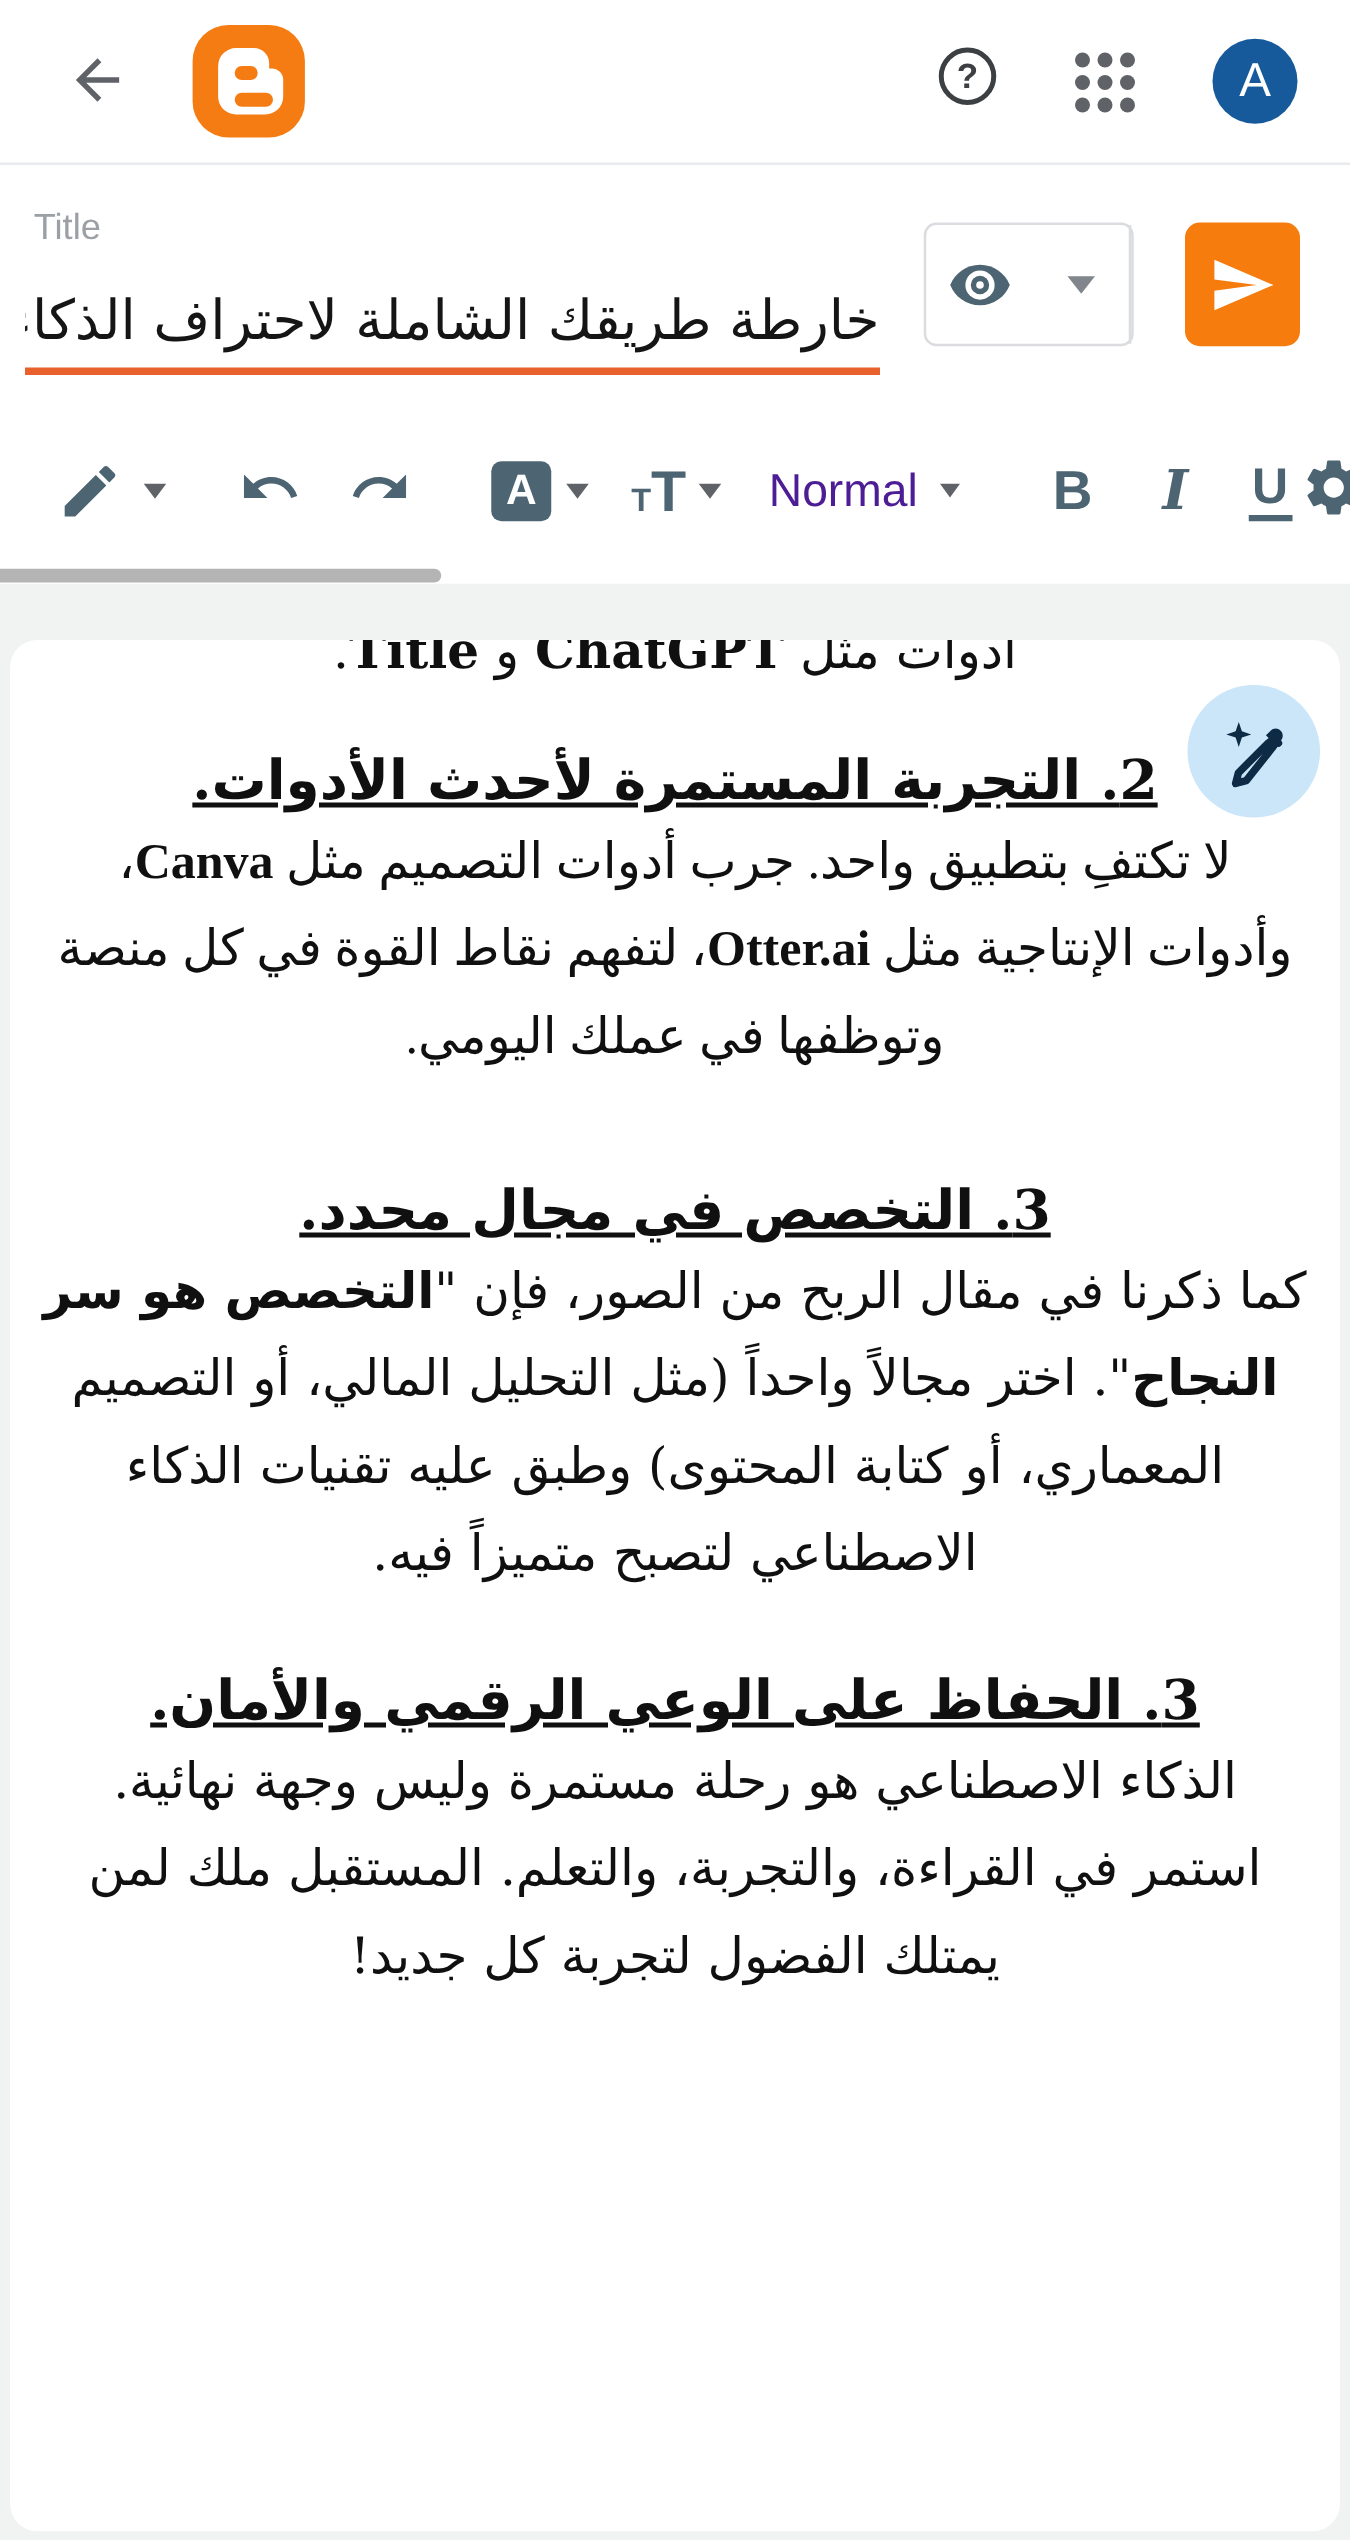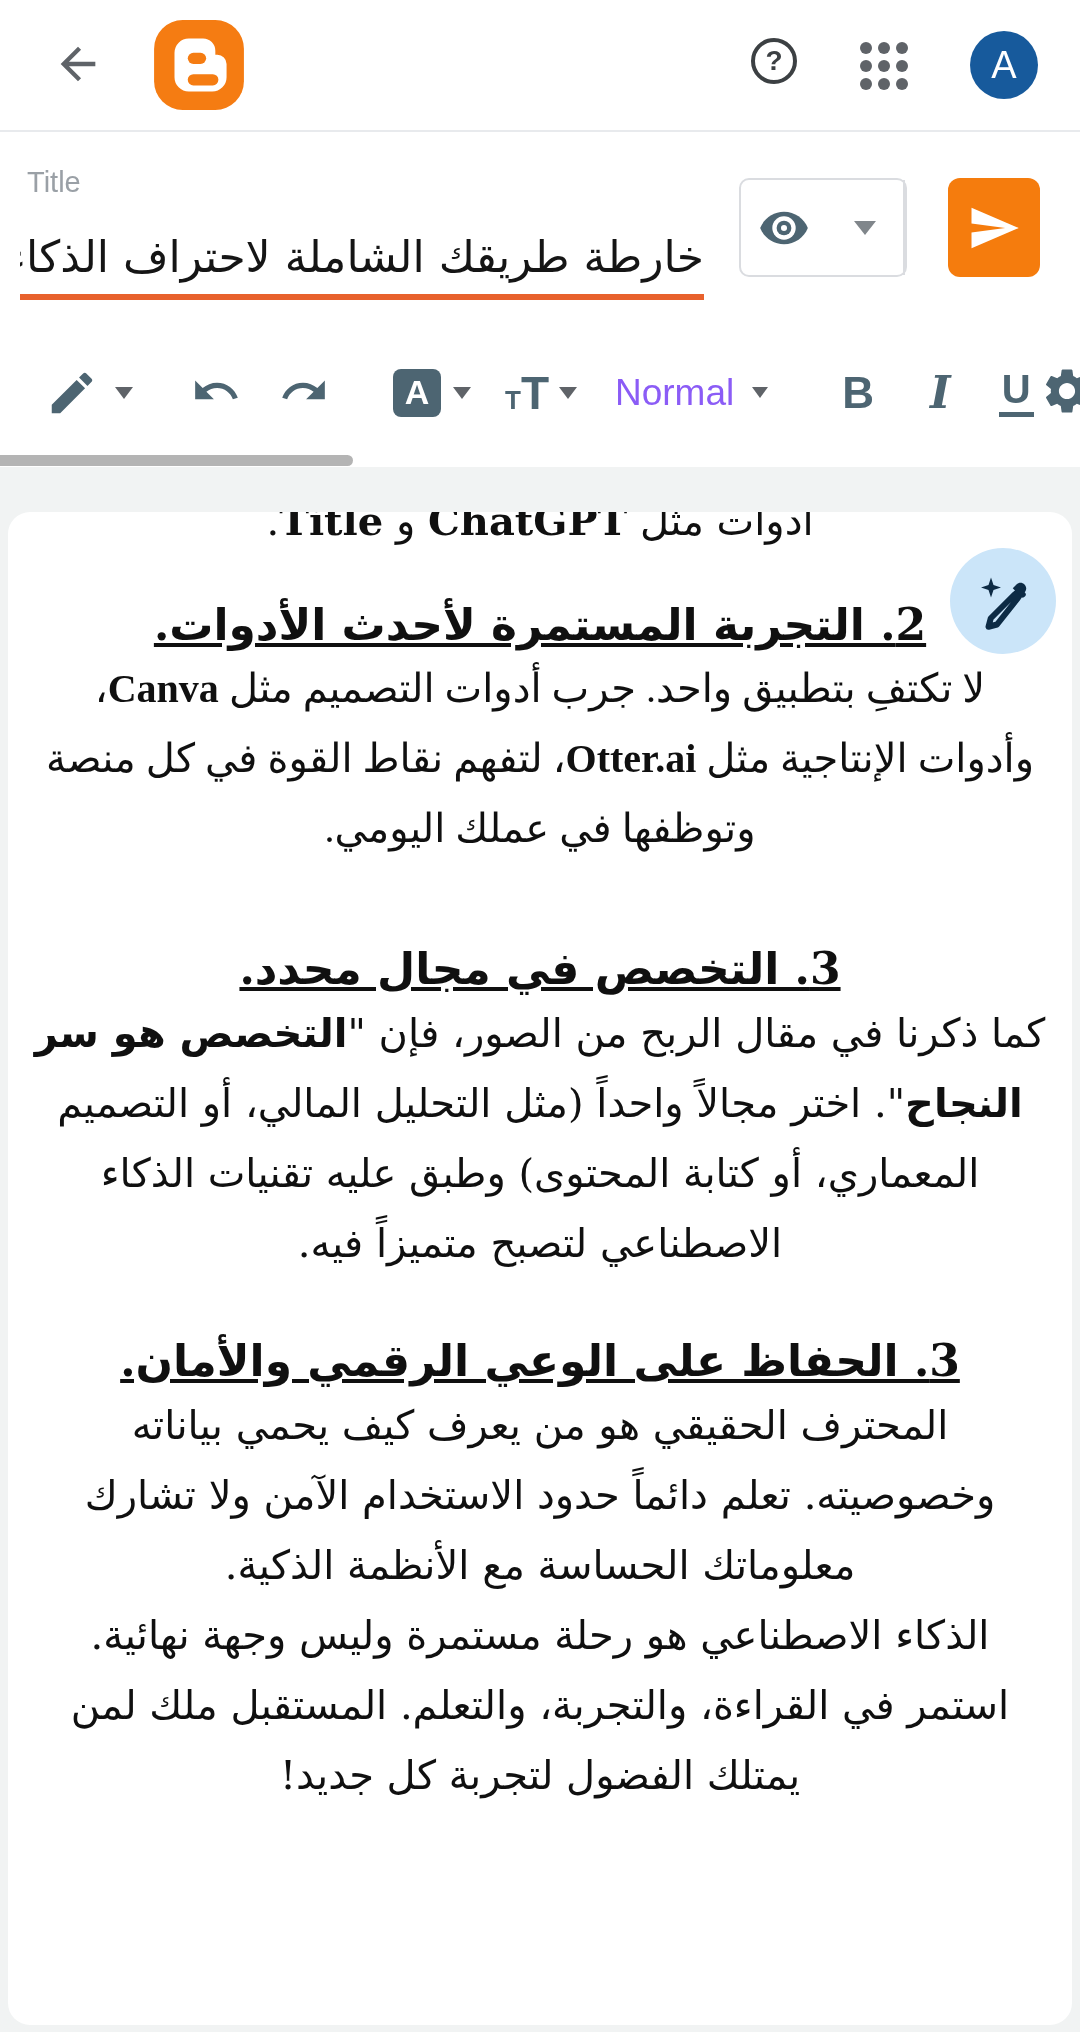--- a/index.html
+++ b/index.html
@@ -32,21 +32,21 @@
     display:flex;align-items:center;justify-content:center;}
   
   .toolbar{position:absolute;left:0;top:330px;width:1080px;height:125px;background:#fff;display:flex;align-items:center;}
   .tb-caret{width:0;height:0;border-left:9px solid transparent;border-right:9px solid transparent;border-top:12px solid #5f6368;}
   .tb-div{width:2px;height:58px;background:#dadce0;}
   .abox{width:48px;height:48px;background:#4d6572;border-radius:8px;color:#fff;display:flex;align-items:center;justify-content:center;
     font-size:34px;font-weight:bold;}
   .tt{display:flex;align-items:baseline;font-weight:bold;color:#4d6572;line-height:1;}
   .tt .t-sm{font-size:26px;}
   .tt .t-lg{font-size:46px;}
-  .style-label{font-size:37px;color:#8b5cf6;}
+  .style-label{font-size:37px;color:#4c1d95;}
   .b-ic{font-size:44px;font-weight:bold;color:#4d6572;line-height:1;}
   .i-ic{font-size:44px;font-weight:bold;font-style:italic;color:#4d6572;font-family:"DejaVu Serif",serif;line-height:1;}
   .u-ic{font-size:40px;font-weight:bold;color:#4d6572;line-height:1;border-bottom:5px solid #4d6572;padding:0 3px 3px;}
   
   .hscroll{position:absolute;left:0;top:455px;width:353px;height:11px;background:#b4b4b4;border-radius:0 6px 6px 0;}
   
   .content-bg{position:absolute;left:0;top:467px;width:1080px;height:1565px;background:#f1f3f3;}
   .card{position:absolute;left:8px;right:8px;top:45px;bottom:7px;background:#fff;border-radius:22px;overflow:hidden;}
   .doc{direction:rtl;text-align:center;font-family:"DejaVu Serif","DejaVu Sans",serif;color:#101010;padding:0 26px;}
   .clipped-line{margin-top:-20px;font-size:40px;line-height:58px;}
@@ -183,21 +183,20 @@
       <div class="sec-h h2m">2. التجربة المستمرة لأحدث الأدوات.</div>
 
       <p class="p1m"><span>لا تكتفِ بتطبيق واحد. جرب أدوات التصميم مثل </span><b>Canva</b><span>، وأدوات الإنتاجية مثل </span><b>Otter.ai</b><span>، لتفهم نقاط القوة في كل منصة وتوظفها في عملك اليومي.</span></p>
 
       <div class="sec-h h3m">3. التخصص في مجال محدد.</div>
 
       <p class="p2m"><span>كما ذكرنا في مقال الربح من الصور، فإن "</span><b>التخصص هو سر النجاح</b><span>". اختر مجالاً واحداً (مثل التحليل المالي، أو التصميم المعماري، أو كتابة المحتوى) وطبق عليه تقنيات الذكاء الاصطناعي لتصبح متميزاً فيه.</span></p>
 
       <div class="sec-h h4m">3. الحفاظ على الوعي الرقمي والأمان.</div>
 
-      <p class="p3m">المحترف الحقيقي هو من يعرف كيف يحمي بياناته وخصوصيته. تعلم دائماً حدود الاستخدام الآمن ولا تشارك معلوماتك الحساسة مع الأنظمة الذكية.</p>
 
       <p class="p4m">الذكاء الاصطناعي هو رحلة مستمرة وليس وجهة نهائية. استمر في القراءة، والتجربة، والتعلم. المستقبل ملك لمن يمتلك الفضول لتجربة كل جديد!</p>
 
 
     </div>
 
     <div class="fab">
       <svg viewBox="0 0 24 24" width="60" height="60">
         <path fill="#0d2b45" d="M7.2,2.6l1,3l3,1l-3,1l-1,3l-1-3l-3-1l3-1L7.2,2.6z"></path>
         <path fill="none" stroke="#0d2b45" stroke-width="2.4" stroke-linejoin="round" d="M9.6,21.4l-3.4,0.9l0.9-3.4L16.6,9.4c0.9-0.9,2.4-0.9,3.3,0l-1.9-1.9c0.9,0.9,0.9,2.4,0,3.3L9.6,21.4z"></path>

